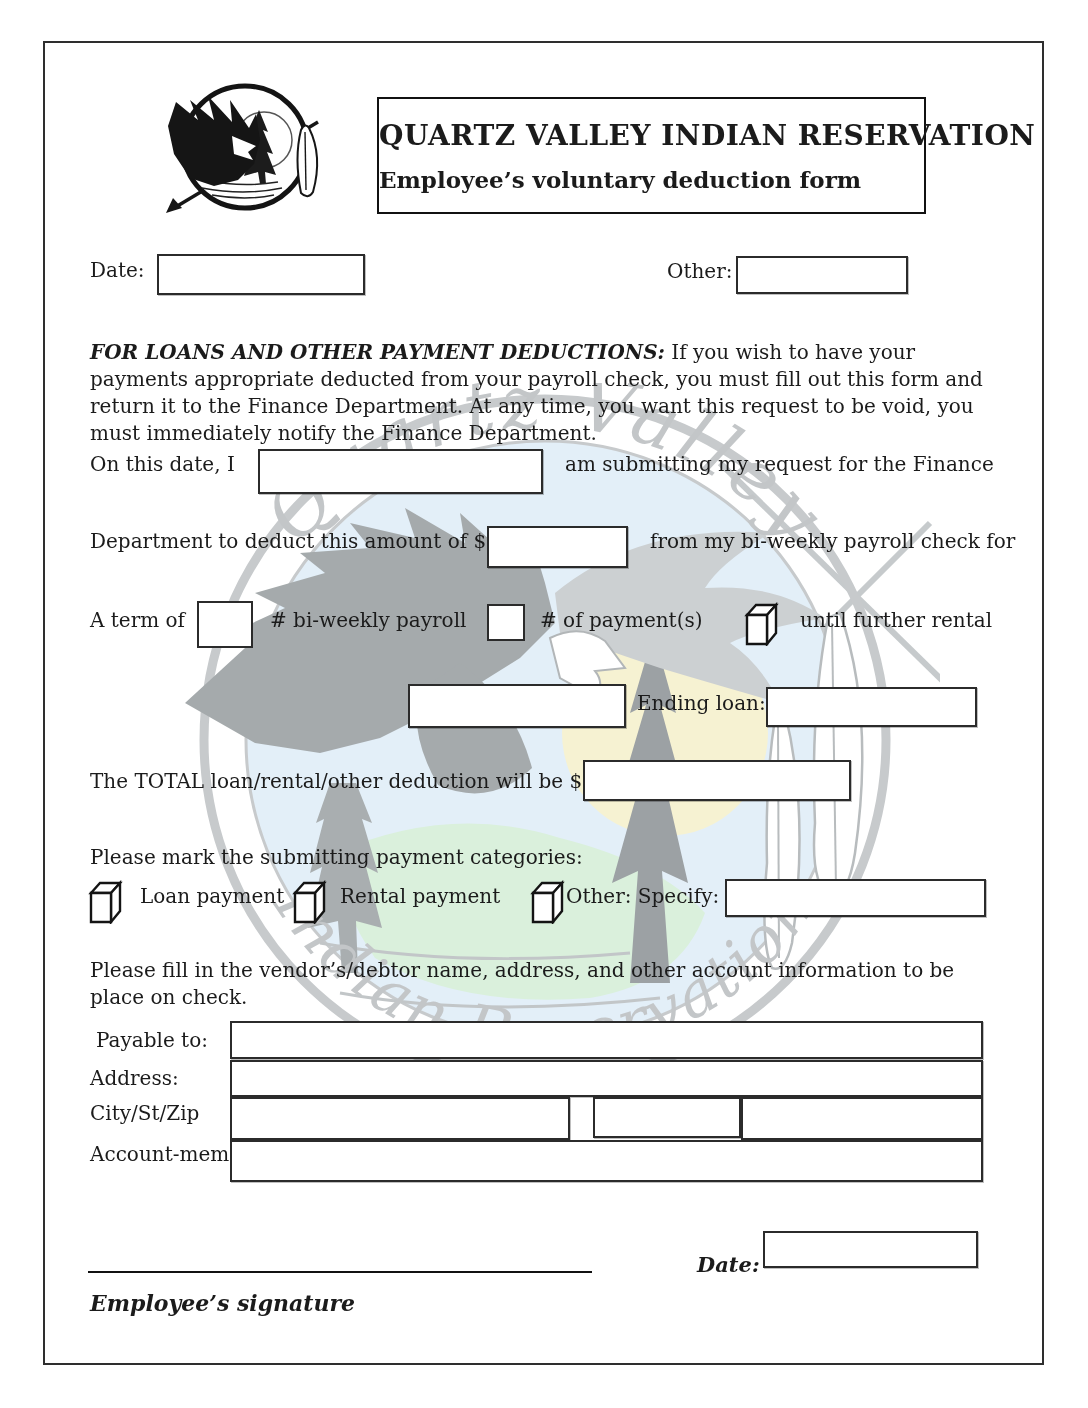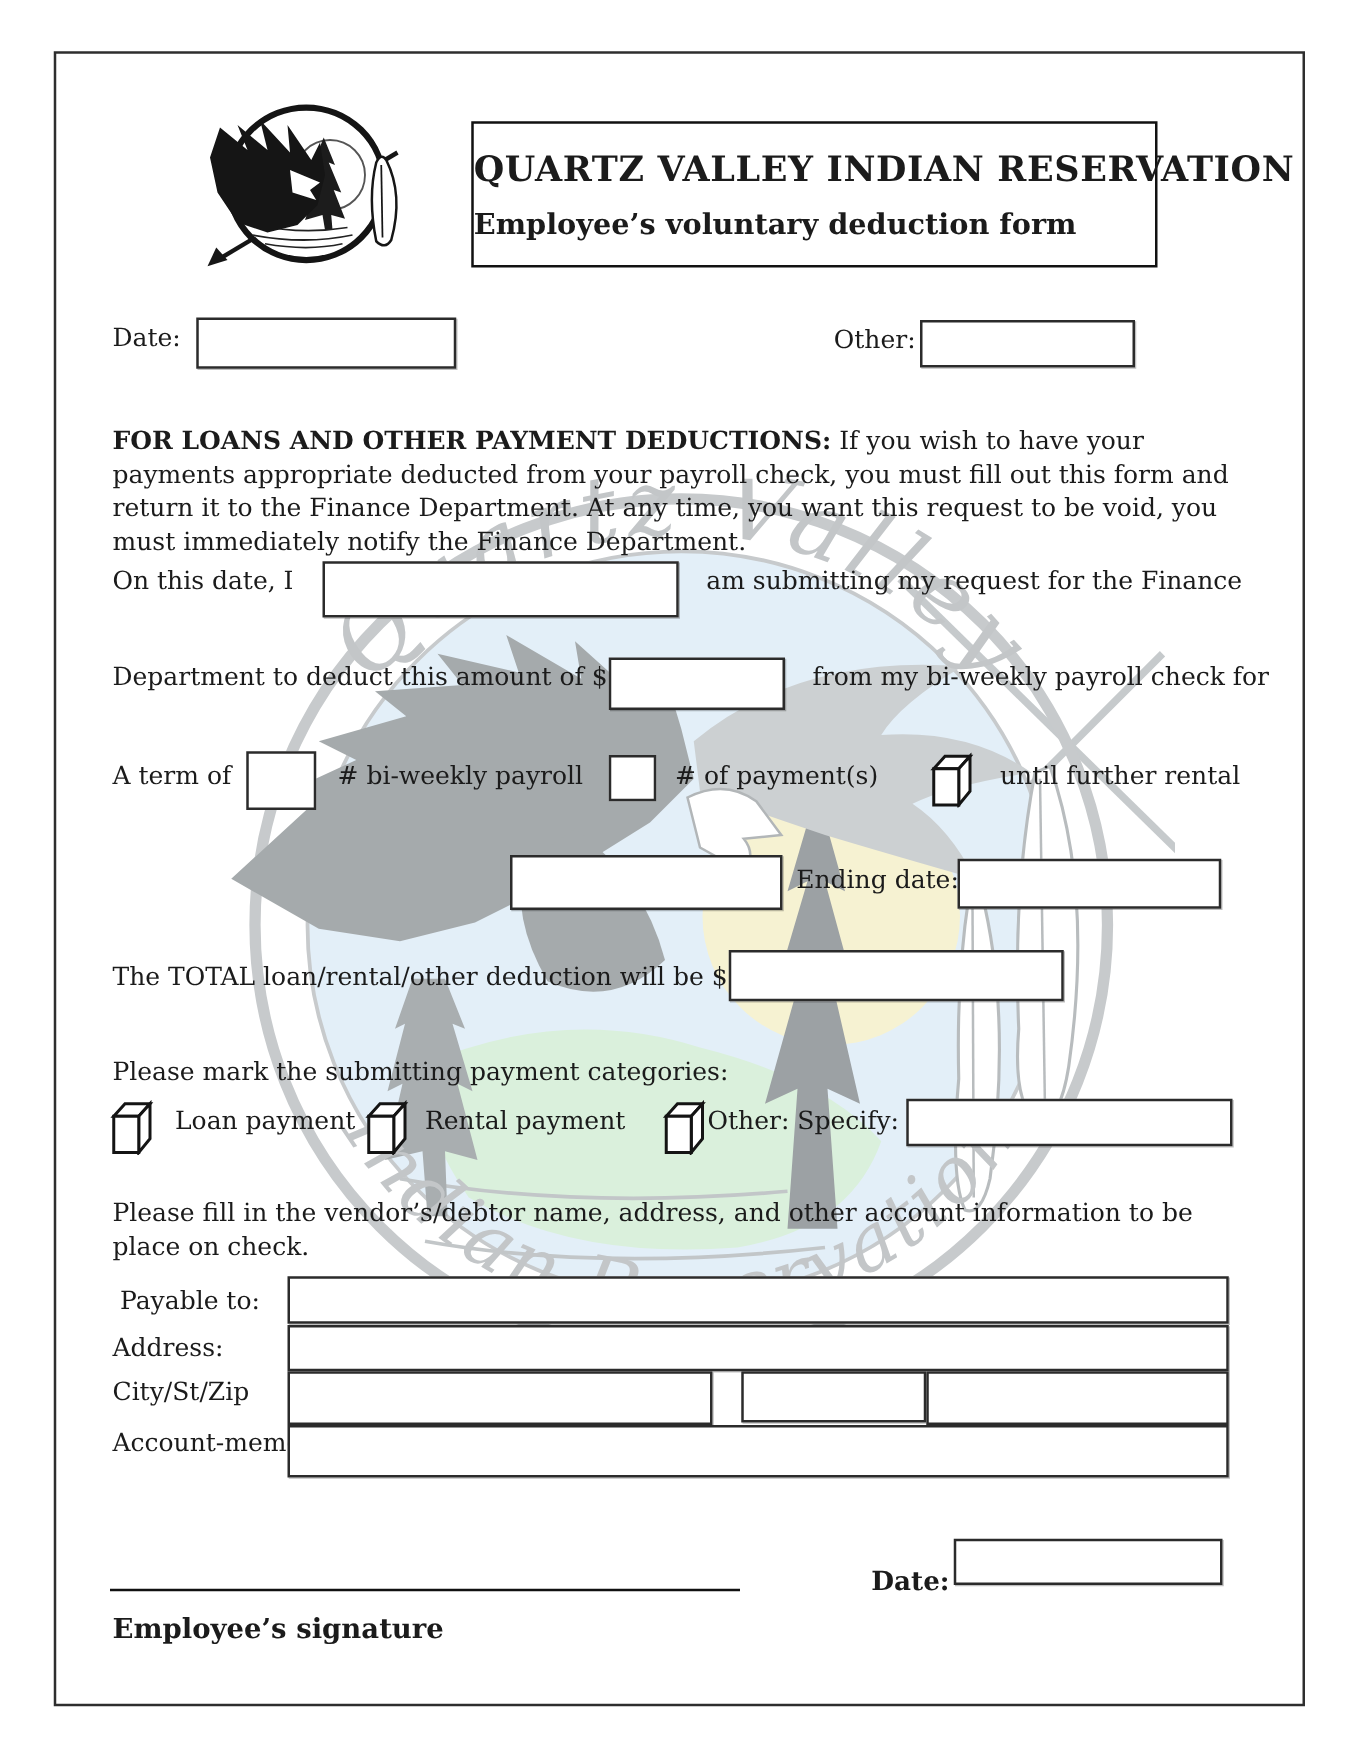--- a/index.html
+++ b/index.html
@@ -8,21 +8,21 @@
   .frame{position:absolute;left:43px;top:41px;width:1001px;height:1324px;
          border:2px solid #2e2e2e;box-sizing:border-box;}
   .wm{position:absolute;left:160px;top:383px;width:780px;height:700px;pointer-events:none;}
   .logo{position:absolute;left:146px;top:80px;width:200px;height:140px;}
   .titlebox{position:absolute;left:352px;top:97px;width:549px;height:117px;
             border:2px solid #111;box-sizing:border-box;background:transparent;
             display:flex;flex-direction:column;align-items:flex-start;justify-content:center;gap:14px;margin-left:25px;}
   .org{font-size:28px;font-weight:bold;letter-spacing:.5px;white-space:nowrap;}
   .ftitle{font-size:23px;font-weight:bold;white-space:nowrap;}
   .lbl{position:absolute;font-size:20px;line-height:1.25;white-space:nowrap;}
-  .b{font-weight:bold;}
+  .b{font-weight:bold;font-style:italic;}
   .box{position:absolute;background:#fff;border:2px solid #2b2b2b;box-sizing:border-box;
        box-shadow:1px 1px 0 rgba(0,0,0,.25);}
   .para{position:absolute;font-size:20px;line-height:27px;}
   .cube{position:absolute;}
   .sigline{position:absolute;border-top:2px solid #111;}
 </style>
 </head>
 <body>
 
 <div class="page">
@@ -109,21 +109,21 @@
   <div class="box" style="left:487px;top:604px;width:38px;height:37px;box-shadow:none"></div>
   <span class="lbl" style="left:540px;top:608px"># of payment(s)</span>
   <svg class="cube" style="left:744px;top:602px" width="35" height="44" viewBox="0 0 35 44">
     <path d="M3 13 L12 3 L32 3 L23 13 Z" fill="#fff" stroke="#141414" stroke-width="2.4"></path>
     <path d="M23 13 L32 3 L32 31 L23 42 Z" fill="#fff" stroke="#141414" stroke-width="2.4"></path>
     <path d="M3 13 H23 V42 H3 Z" fill="#fff" stroke="#141414" stroke-width="2.4"></path>
   </svg>
   <span class="lbl" style="left:800px;top:608px">until further rental</span>
 
   <div class="box" style="left:408px;top:684px;width:218px;height:44px"></div>
-  <span class="lbl" style="left:637px;top:691px">Ending date:</span>
+  <span class="lbl" style="left:637px;top:691px">Ending loan:</span>
   <div class="box" style="left:766px;top:687px;width:211px;height:40px"></div>
 
   <span class="lbl" style="left:90px;top:769px">The TOTAL loan/rental/other deduction will be $</span>
   <div class="box" style="left:583px;top:760px;width:268px;height:41px"></div>
 
   <span class="lbl" style="left:90px;top:845px">Please mark the submitting payment categories:</span>
 
   <svg class="cube" style="left:88px;top:880px" width="35" height="44" viewBox="0 0 35 44">
     <path d="M3 13 L12 3 L32 3 L23 13 Z" fill="#fff" stroke="#141414" stroke-width="2.4"></path>
     <path d="M23 13 L32 3 L32 31 L23 42 Z" fill="#fff" stroke="#141414" stroke-width="2.4"></path>

